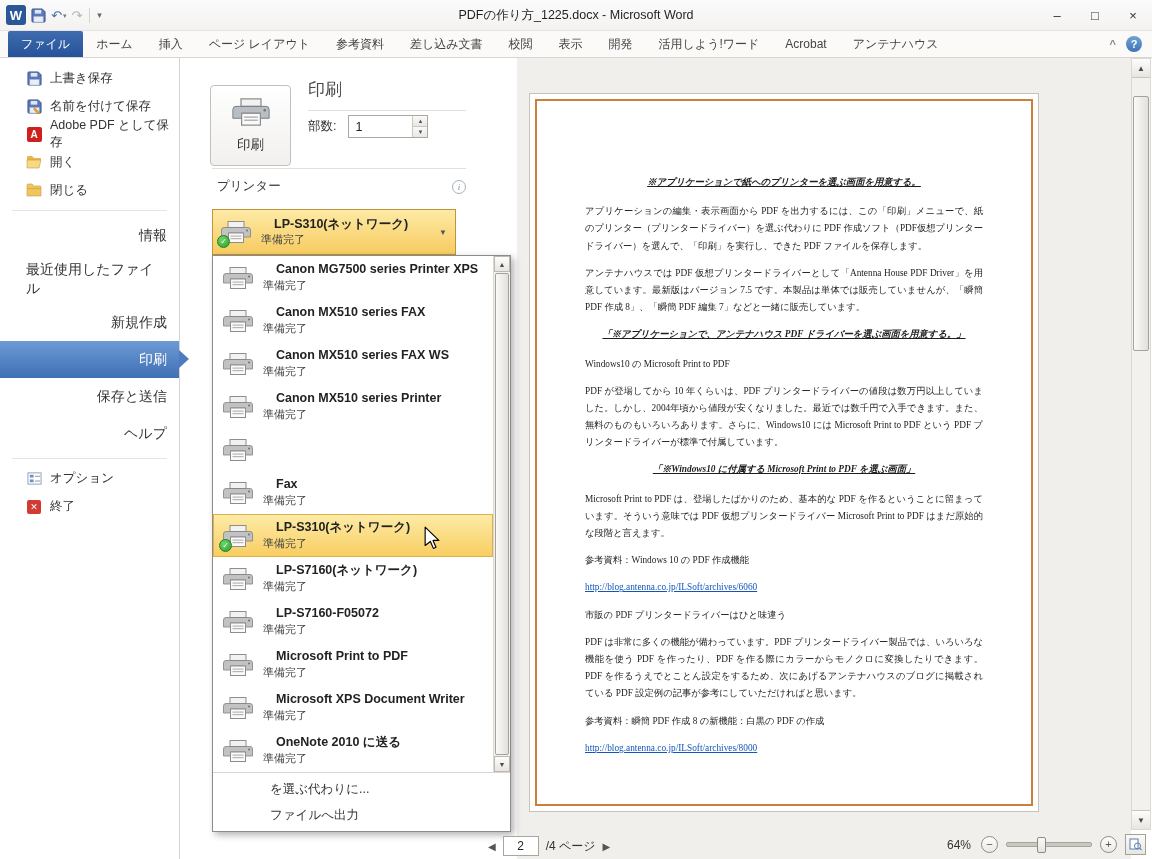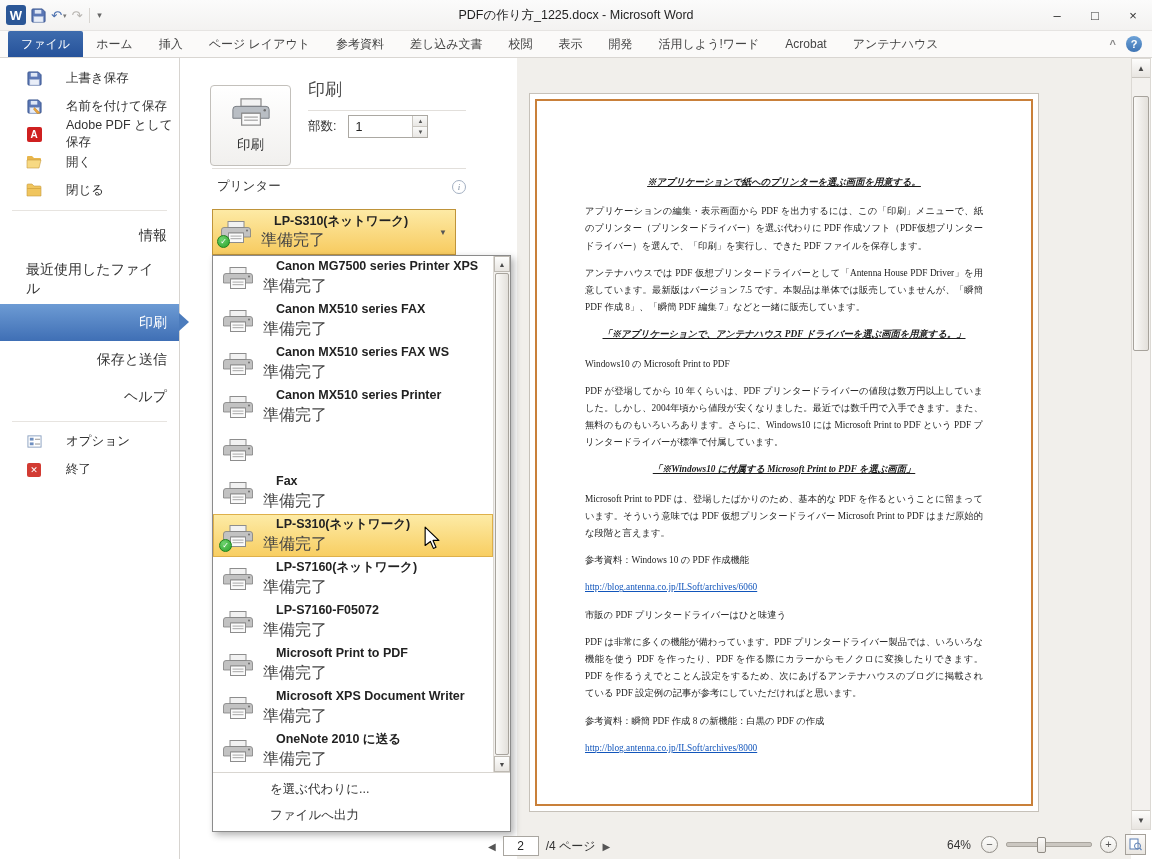--- a/index.html
+++ b/index.html
@@ -23,21 +23,21 @@
   .tabrow{position:absolute;left:0;top:31px;width:100%;height:27px;background:#fbfaf9;border-bottom:1px solid #d9d6d2;display:flex;align-items:stretch;gap:36px;}
   .tabs{display:flex;align-items:stretch;padding-left:8px;}
   .tab{display:flex;align-items:center;padding:0 13px;font-size:12px;color:#444;white-space:nowrap;}
   .tab.active{background:linear-gradient(#3e6cae,#26529a);color:#fff;border-radius:2px 2px 0 0;}
   .tab-tools{margin-left:auto;display:flex;align-items:center;gap:10px;padding-right:10px;}
   .collapse{color:#888;font-size:11px;font-weight:bold;}
   .help{width:16px;height:16px;border-radius:50%;background:linear-gradient(#6ea3d8,#3e74b4);color:#fff;font-size:11px;font-weight:bold;display:flex;align-items:center;justify-content:center;}
 
   
   .sidebar{position:absolute;left:0;top:58px;width:180px;bottom:0;background:#fff;border-right:1px solid #d7d4d0;padding-top:6px;z-index:2;}
-  .side-cmd{display:flex;align-items:center;gap:24px;height:28px;padding-left:26px;font-size:12.5px;color:#333;}
+  .side-cmd{display:flex;align-items:center;gap:8px;height:28px;padding-left:26px;font-size:12.5px;color:#333;}
   .ic{width:16px;height:16px;display:flex;align-items:center;justify-content:center;flex:0 0 16px;}
   .adobe-ic{width:15px;height:15px;background:#cf2020;border-radius:2px;color:#fff;font-size:10px;font-weight:bold;display:flex;align-items:center;justify-content:center;}
   .exit-ic{width:14px;height:14px;background:#d23b33;border-radius:2px;color:#fff;font-size:9px;font-weight:bold;display:flex;align-items:center;justify-content:center;}
   .side-sep{height:1px;background:#e7e4e0;margin:6px 12px;}
   .side-nav{display:flex;align-items:center;min-height:37px;padding:6px 12px 6px 26px;font-size:14px;color:#333;position:relative;line-height:1.35;justify-content:flex-end;}
   .side-nav.active{background:linear-gradient(#6d9bd4,#3f6fb5);color:#fff;}
   .side-nav.active::after{content:"";position:absolute;left:100%;top:50%;margin-top:-9px;border:9px solid transparent;border-left:10px solid #4c7cbd;border-right:none;z-index:5;}
 
   
   .print-col{position:absolute;left:181px;top:58px;width:336px;bottom:0;background:#fff;z-index:1;}
@@ -51,21 +51,21 @@
   .sb{flex:1;font-size:6px;color:#555;display:flex;align-items:center;justify-content:center;background:linear-gradient(#fafaf9,#e9e7e4);}
   .sb + .sb{border-top:1px solid #c9c6c0;}
   .sec-sep{position:absolute;left:31px;top:110px;width:254px;height:1px;background:#e2dfdb;}
   .printer-head{position:absolute;left:36px;top:120px;width:249px;display:flex;align-items:center;font-size:12.5px;color:#3b3b3b;}
   .info-ic{margin-left:auto;width:14px;height:14px;border-radius:50%;border:1px solid #a3b0c2;color:#7d8ca0;font-size:9px;font-style:italic;font-family:"Liberation Serif","DejaVu Serif",serif;display:flex;align-items:center;justify-content:center;}
   .combo{position:absolute;left:31px;top:151px;width:244px;height:46px;border:1px solid #bf943a;background:linear-gradient(#fdeaa5,#f7cb60);display:flex;align-items:center;padding:0 8px 0 6px;}
   .picon{position:relative;width:34px;height:26px;flex:0 0 34px;display:flex;align-items:center;justify-content:center;}
   .check{position:absolute;left:-2px;bottom:-3px;width:13px;height:13px;border-radius:50%;background:radial-gradient(circle at 35% 30%,#6fd36f,#2ca32c);border:1px solid #1d821d;color:#fff;font-size:8px;font-weight:bold;display:flex;align-items:center;justify-content:center;}
   .ptxt{display:flex;flex-direction:column;margin-left:8px;line-height:1.25;min-width:0;}
   .pname{font-size:12.5px;font-weight:bold;color:#222;white-space:nowrap;padding-left:13px;}
-  .pstat{font-size:16px;color:#444;margin-top:1px;white-space:nowrap;}
+  .pstat{font-size:11px;color:#444;margin-top:1px;white-space:nowrap;}
   .caret{margin-left:auto;font-size:8px;color:#555;}
 
   
   .pdd{position:absolute;left:212px;top:255px;width:299px;background:#fff;border:1px solid #8b8b8b;box-shadow:3px 3px 7px rgba(0,0,0,.3);z-index:20;}
   .pdd-listwrap{position:relative;}
   .pdd-list{margin-right:17px;}
   .prow{height:43px;display:flex;align-items:center;padding-left:7px;border:1px solid transparent;}
   .prow.active{background:linear-gradient(#fdeba6,#f8ce62);border-color:#deb04a;}
   .prow .check{display:none;}
   .prow.active .check{display:flex;}
@@ -228,20 +228,23 @@
     <span class="lbl">閉じる</span>
   </div>
 
   <div class="side-sep"></div>
 
   <div class="side-nav">
       <span>情報</span>
     </div>
   <div class="side-nav">
       <span>最近使用したファイル</span>
+    </div>
+  <div class="side-nav">
+      <span>新規作成</span>
     </div>
   <div class="side-nav active">
       <span>印刷</span>
     </div>
   <div class="side-nav">
       <span>保存と送信</span>
     </div>
   <div class="side-nav">
       <span>ヘルプ</span>
     </div>

